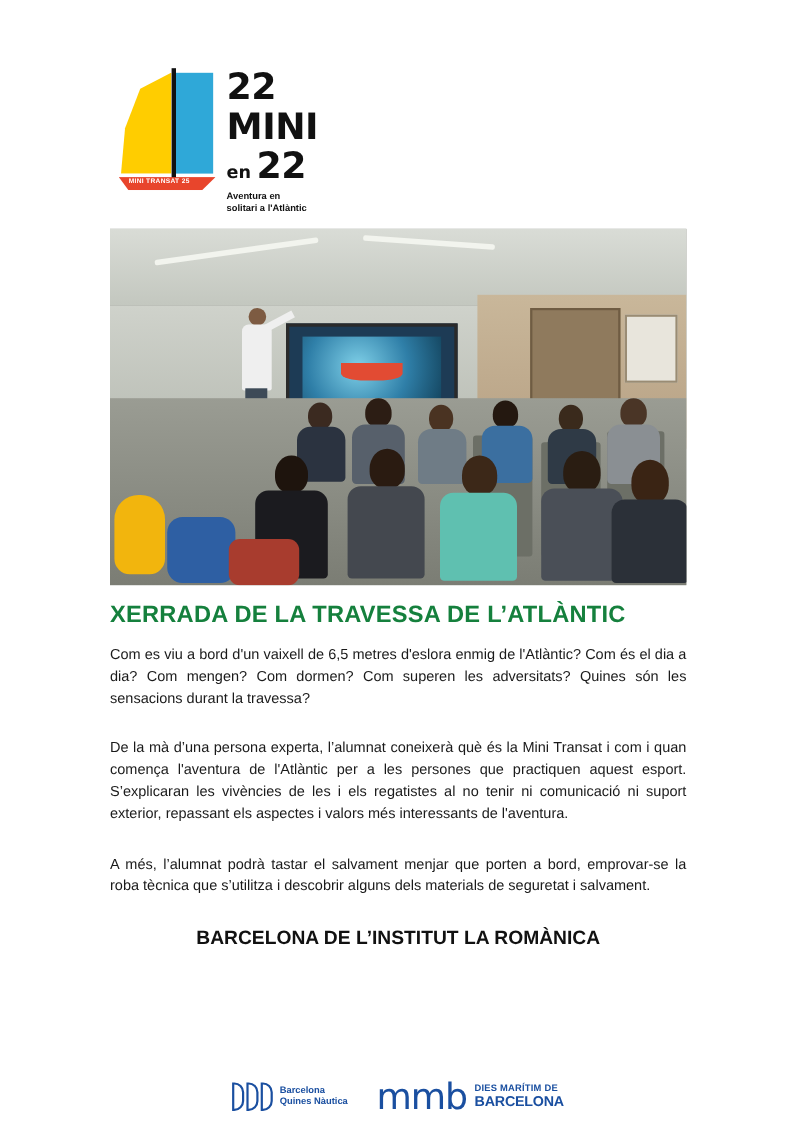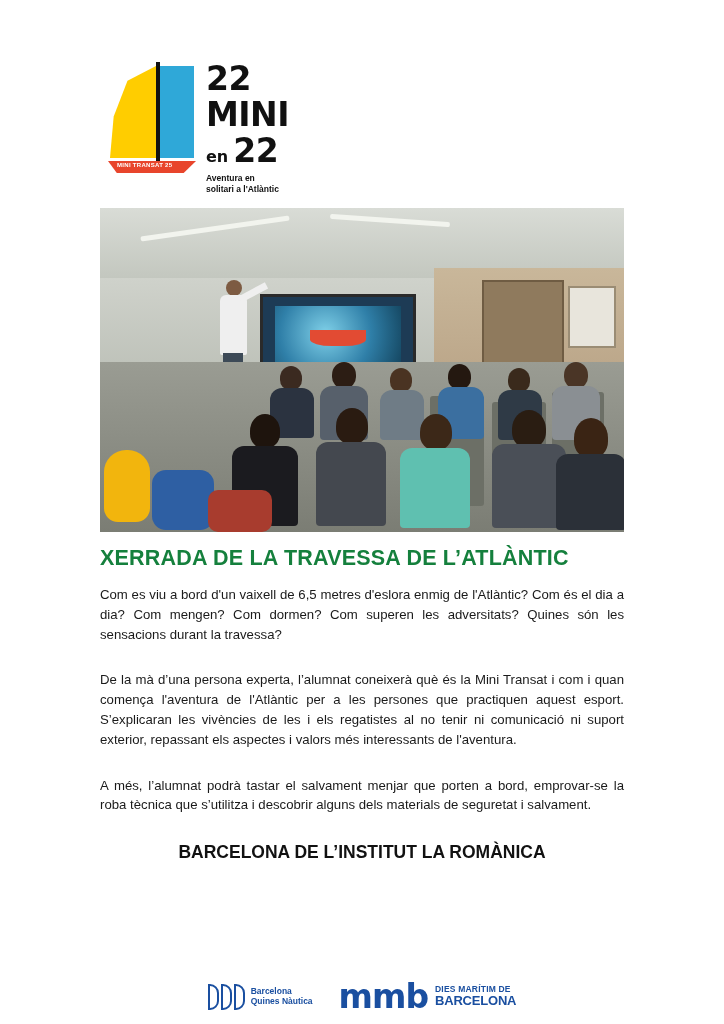--- a/index.html
+++ b/index.html
@@ -250,21 +250,21 @@
     border-radius: 0 9px 9px 0;
     box-sizing: border-box;
   }
   .bcn-text { line-height: 1.15; }
   .bcn-text .l1 { font-size: 8.5px; font-weight: bold; color:#1a4fa0; }
   .bcn-text .l2 { font-size: 8.5px; font-weight: bold; color:#1a4fa0; }
 
   .mmb-logo { display:flex; align-items:center; gap:7px; }
   .mmb-mark {
     font-family: "DejaVu Sans", sans-serif;
-    font-size: 33px; font-weight: bold; color:#1a4fa0; line-height:1;
+    font-size: 33px; font-weight: normal; color:#1a4fa0; line-height:1;
     letter-spacing: -1px;
   }
   .mmb-text { line-height: 1.1; }
   .mmb-text .l1 { font-size: 8.5px; font-weight: bold; color:#1a4fa0; letter-spacing:.2px;}
   .mmb-text .l2 { font-size: 13px; font-weight: bold; color:#1a4fa0; letter-spacing:-.2px;}
 </style>
 </head>
 <body>
 
 <div class="page">

